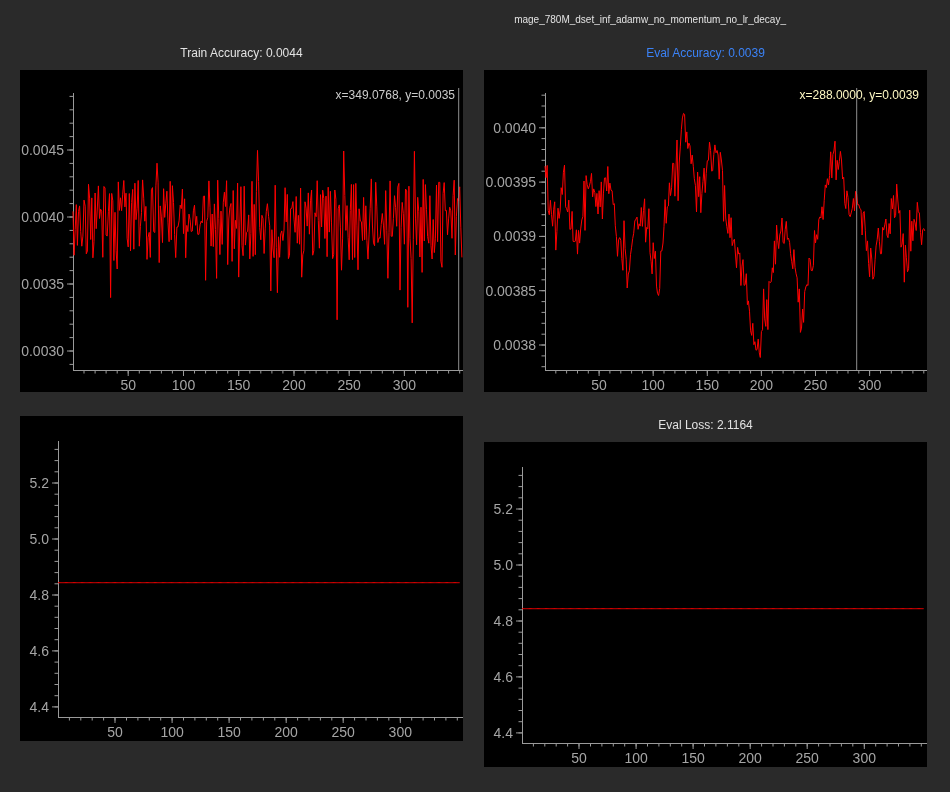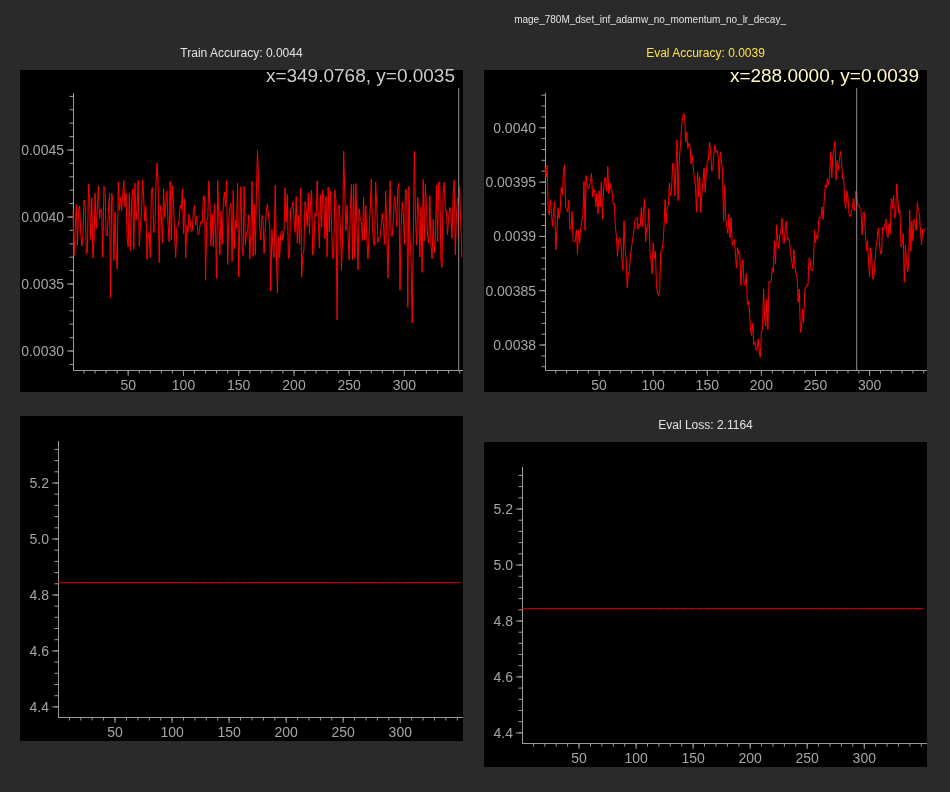--- a/index.html
+++ b/index.html
@@ -36,23 +36,23 @@
     font-size: 12px;
     margin-bottom: 8px;
     white-space: nowrap;
   }
   .chart-svg {
     display: block;
     width: 443px;
   }
   .readout {
     position: absolute;
-    top: 25px;
+    top: 44px;
     right: 8px;
-    font-size: 19px;
+    font-size: 12px;
     line-height: 14px;
     white-space: nowrap;
   }
 </style>
 </head>
 <body style="background: rgb(42, 42, 42);">
 
 <div id="figure">
 
   <div class="main-title" style="color: rgb(226, 226, 226);">mage_780M_dset_inf_adamw_no_momentum_no_lr_decay_</div>
@@ -142,21 +142,21 @@
           <text x="44" y="152.0" text-anchor="end">0.0040</text>
           <text x="44" y="85.0" text-anchor="end">0.0045</text>
         </g>
         <polyline fill="none" stroke="#ff0000" stroke-width="1" points="53.0,141.4 54.1,185.2 55.2,159.4 56.3,134.6 57.4,175.4 58.5,141.4 59.6,135.9 60.7,161.6 61.8,176.2 62.9,166.1 64.0,130.1 65.2,136.2 66.3,183.8 67.4,181.0 68.5,114.3 69.6,128.1 70.7,169.5 71.8,127.9 72.9,187.8 74.0,171.7 75.1,123.0 76.2,158.7 77.3,139.0 78.4,115.9 79.5,148.5 80.6,139.2 81.7,141.2 82.8,187.3 83.9,116.5 85.0,118.0 86.1,165.0 87.2,166.1 88.4,141.7 89.5,123.6 90.6,227.6 91.7,123.4 92.8,130.8 93.9,190.5 95.0,142.3 96.1,180.6 97.2,199.0 98.3,111.9 99.4,140.4 100.5,127.8 101.6,140.7 102.7,124.2 103.8,110.5 104.9,136.9 106.0,123.2 107.1,168.1 108.2,176.9 109.3,123.5 110.5,180.8 111.6,132.5 112.7,119.4 113.8,179.2 114.9,113.2 116.0,149.7 117.1,138.2 118.2,110.5 119.3,176.2 120.4,156.3 121.5,142.5 122.6,109.9 123.7,128.2 124.8,151.2 125.9,136.4 127.0,189.4 128.1,167.4 129.2,162.4 130.3,187.4 131.4,119.7 132.5,117.6 133.7,161.6 134.8,162.5 135.9,115.8 137.0,93.2 138.1,112.2 139.2,192.6 140.3,135.9 141.4,146.9 142.5,172.6 143.6,118.7 144.7,147.4 145.8,133.2 146.9,121.2 148.0,152.9 149.1,171.7 150.2,111.3 151.3,169.8 152.4,115.7 153.5,132.5 154.6,164.5 155.7,187.6 156.9,157.1 158.0,156.9 159.1,150.8 160.2,135.2 161.3,138.6 162.4,119.1 163.5,163.6 164.6,128.8 165.7,187.8 166.8,155.4 167.9,161.6 169.0,144.1 170.1,149.7 171.2,161.5 172.3,161.0 173.4,140.8 174.5,135.2 175.6,155.3 176.7,146.3 177.8,164.3 178.9,164.3 180.1,154.8 181.2,151.1 182.3,152.9 183.4,126.3 184.5,126.0 185.6,210.3 186.7,151.3 187.8,147.3 188.9,110.9 190.0,137.8 191.1,176.1 192.2,144.0 193.3,176.6 194.4,133.9 195.5,159.6 196.6,208.4 197.7,110.2 198.8,148.7 199.9,184.6 201.0,141.1 202.2,174.4 203.3,132.2 204.4,122.2 205.5,136.5 206.6,110.7 207.7,194.6 208.8,149.0 209.9,137.4 211.0,133.5 212.1,191.4 213.2,120.5 214.3,178.8 215.4,150.3 216.5,158.4 217.6,113.1 218.7,207.1 219.8,155.1 220.9,116.7 222.0,175.5 223.1,185.7 224.2,116.2 225.4,175.1 226.5,162.7 227.6,161.1 228.7,144.9 229.8,188.9 230.9,163.4 232.0,111.3 233.1,186.4 234.2,134.4 235.3,184.7 236.4,121.6 237.5,80.4 238.6,111.6 239.7,157.6 240.8,169.8 241.9,145.3 243.0,148.6 244.1,183.5 245.2,158.9 246.3,141.4 247.4,133.7 248.6,146.5 249.7,155.8 250.8,220.9 251.9,159.7 253.0,179.0 254.1,187.7 255.2,115.2 256.3,177.3 257.4,222.7 258.5,166.8 259.6,187.3 260.7,163.9 261.8,160.9 262.9,170.5 264.0,160.0 265.1,117.7 266.2,151.9 267.3,124.4 268.4,188.6 269.5,185.3 270.6,138.8 271.8,138.3 272.9,131.6 274.0,149.1 275.1,162.3 276.2,126.5 277.3,173.2 278.4,145.4 279.5,174.2 280.6,118.1 281.7,207.2 282.8,184.8 283.9,180.6 285.0,131.8 286.1,138.1 287.2,156.1 288.3,122.9 289.4,164.2 290.5,130.8 291.6,120.1 292.7,185.2 293.8,180.7 295.0,142.8 296.1,146.7 297.2,110.7 298.3,150.7 299.4,178.2 300.5,124.7 301.6,157.0 302.7,120.2 303.8,128.6 304.9,168.5 306.0,126.1 307.1,186.7 308.2,117.2 309.3,162.1 310.4,121.3 311.5,152.9 312.6,188.6 313.7,184.5 314.8,120.0 315.9,129.3 317.1,249.8 318.2,138.7 319.3,134.9 320.4,157.9 321.5,200.2 322.6,168.1 323.7,81.0 324.8,125.5 325.9,160.4 327.0,135.6 328.1,167.3 329.2,189.8 330.3,140.5 331.4,114.4 332.5,189.6 333.6,114.6 334.7,187.5 335.8,113.4 336.9,155.1 338.0,199.8 339.1,138.8 340.3,151.0 341.4,151.7 342.5,170.5 343.6,127.4 344.7,169.8 345.8,135.8 346.9,170.7 348.0,189.1 349.1,164.1 350.2,138.3 351.3,108.9 352.4,155.0 353.5,172.9 354.6,175.7 355.7,112.3 356.8,136.9 357.9,172.5 359.0,167.8 360.1,168.1 361.2,154.6 362.3,143.5 363.5,155.9 364.6,174.3 365.7,120.6 366.8,160.3 367.9,208.3 369.0,162.6 370.1,110.9 371.2,166.2 372.3,166.3 373.4,148.4 374.5,125.7 375.6,137.4 376.7,156.3 377.8,117.1 378.9,113.4 380.0,220.1 381.1,157.7 382.2,132.4 383.3,143.6 384.4,174.2 385.5,119.0 386.7,120.8 387.8,237.3 388.9,116.2 390.0,168.7 391.1,188.5 392.2,252.9 393.3,169.7 394.4,81.3 395.5,148.1 396.6,174.8 397.7,127.3 398.8,141.5 399.9,187.0 401.0,137.2 402.1,202.4 403.2,109.4 404.3,170.9 405.4,114.6 406.5,139.7 407.6,166.5 408.8,173.2 409.9,125.7 411.0,175.7 412.1,189.0 413.2,149.5 414.3,182.6 415.4,168.2 416.5,115.1 417.6,171.7 418.7,112.3 419.8,112.4 420.9,191.2 422.0,197.3 423.1,123.6 424.2,112.6 425.3,140.7 426.4,140.4 427.5,164.8 428.6,148.9 429.7,137.2 430.8,140.8 432.0,168.3 433.1,125.5 434.2,110.2 435.3,185.0 436.4,146.3 437.5,128.5 438.6,130.5 439.7,116.8 440.8,157.2 441.9,187.4"></polyline>
         <line x1="438.7" y1="18" x2="438.7" y2="300" stroke="#8f8f8f" stroke-width="1"></line>
       </svg>
     <div class="readout" style="color: rgb(203, 203, 203);">x=349.0768, y=0.0035</div>
   </div>
 
   <div class="panel" style="left:484px; top:44px;">
-    <div class="chart-title" style="color: #fde047;">Eval Accuracy: 0.0039</div>
+    <div class="chart-title" style="color: #3b82f6;">Eval Accuracy: 0.0039</div>
     <svg class="chart-svg" id="chart-1" width="443" height="322" style="background: rgb(0, 0, 0);">
         <g stroke="#9a9a9a" stroke-width="1">
           <line x1="61.5" y1="23.0" x2="61.5" y2="300.0"></line>
           <line x1="61.0" y1="300.5" x2="443.0" y2="300.5"></line>
           <line x1="71.8" y1="300.0" x2="71.8" y2="303.5"></line>
           <line x1="82.6" y1="300.0" x2="82.6" y2="303.5"></line>
           <line x1="93.5" y1="300.0" x2="93.5" y2="303.5"></line>
           <line x1="104.3" y1="300.0" x2="104.3" y2="303.5"></line>
           <line x1="115.1" y1="300.0" x2="115.1" y2="303.5"></line>
           <line x1="125.9" y1="300.0" x2="125.9" y2="303.5"></line>

